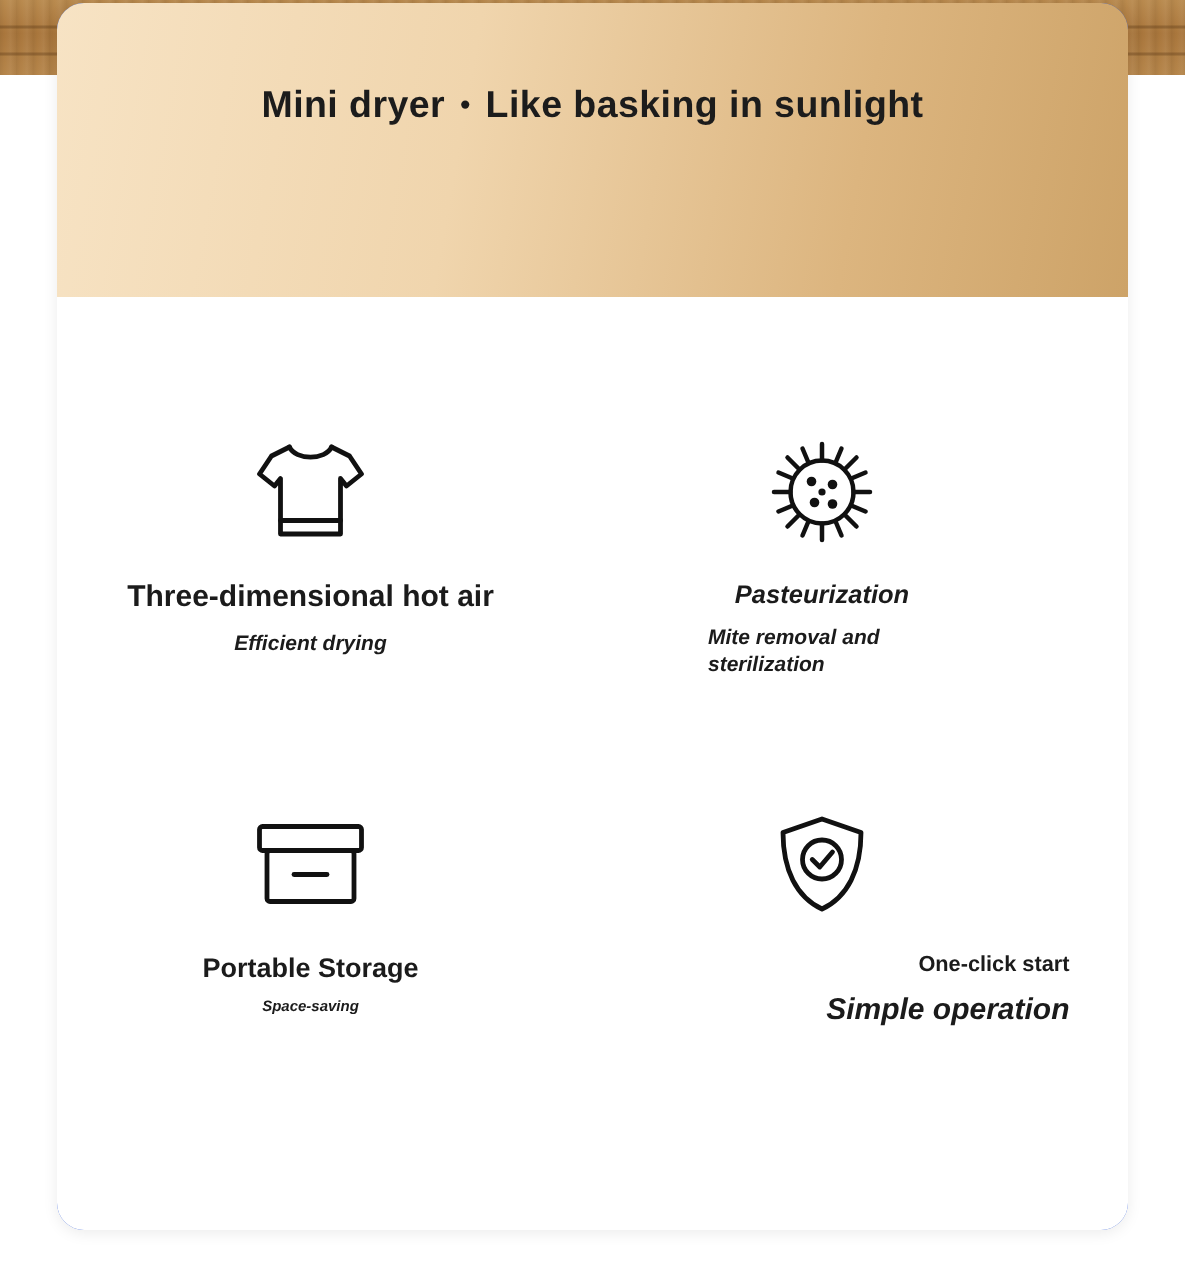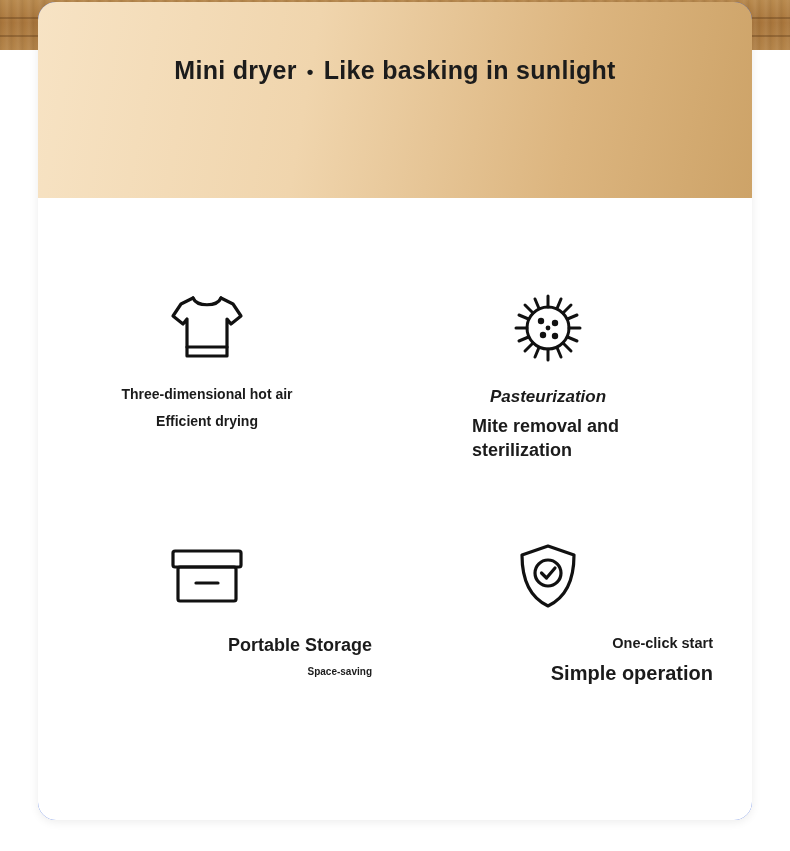--- a/index.html
+++ b/index.html
@@ -113,32 +113,33 @@
   .feature .f-title {
     color: #1b1b1b;
     font-weight: bold;
     line-height: 1.25;
   }
   .feature .f-desc {
     color: #1b1b1b;
     font-weight: bold;
     line-height: 1.3;
     margin-top: 8px;
+    font-style: italic;
   }
 
   
   #feat-0 { left: 4px;   top: 86px; }
-  #feat-0 .f-title { font-size: 14px; margin-top: 14px; }
+  #feat-0 .f-title { font-size: 20px; margin-top: 14px; }
   #feat-0 .f-desc  { font-size: 14px; }
 
   #feat-1 { left: 345px; top: 86px; }
   #feat-1 .f-title { font-size: 17px; margin-top: 14px; font-style: italic; }
-  #feat-1 .f-desc  { font-size: 18px; width: 180px; margin-left: auto; margin-right: auto; text-align: left; padding-left: 28px; }
-
-  #feat-2 { left: 4px;   top: 334px; text-align: right; }
+  #feat-1 .f-desc  { font-size: 14px; width: 180px; margin-left: auto; margin-right: auto; text-align: left; padding-left: 28px; }
+
+  #feat-2 { left: 4px;   top: 334px; }
   #feat-2 .f-title { font-size: 18px; margin-top: 14px; }
   #feat-2 .f-desc  { font-size: 10px; }
 
   #feat-3 { left: 345px; top: 334px; text-align: right; }
   #feat-3 .f-title { font-size: 14.5px; margin-top: 14px; }
   #feat-3 .f-desc  { font-size: 20px; }
 
   .icon svg { display: block; }
 </style>
 </head>

